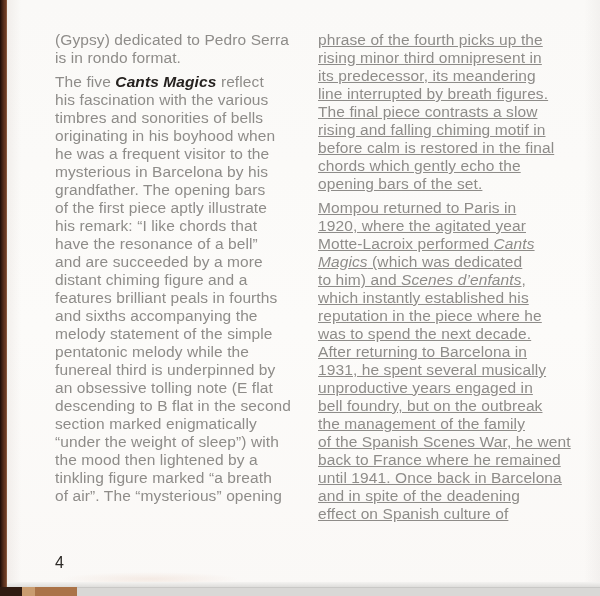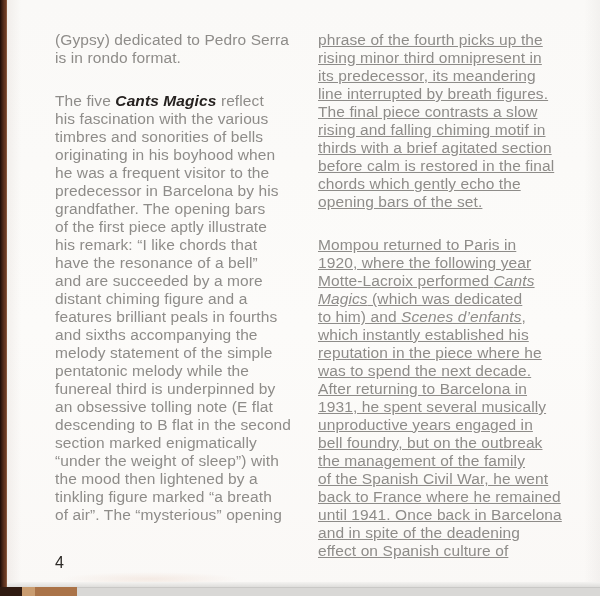--- a/index.html
+++ b/index.html
@@ -32,21 +32,21 @@
   .column {
     position: absolute;
     top: 31px;
     font-size: 15.5px;
     line-height: 18px;
     letter-spacing: 0.1px;
     color: var(--body_text, #8e8c89);
   }
   .col-left  { left: 55px;  width: 258px; }
   .col-right { left: 318px; width: 270px; text-decoration: underline; }
-  .para + .para { margin-top: 25px; }
+  .para + .para { margin-top: 6px; }
   .line { white-space: nowrap; height: 18px; }
   .line span.bi { font-weight: bold; font-style: italic; color: var(--emphasis_text, #262220); }
   .line span.i  { font-style: italic; }
   .page-number {
     position: absolute;
     left: 55px; top: 554px;
     font-size: 16px;
     color: var(--page_number, #2d2a27);
   }
   .page-bottom-edge {
@@ -83,21 +83,21 @@
       <div class="para">
         <div class="line"><span>(Gypsy) dedicated to Pedro Serra</span></div>
         <div class="line"><span>is in rondo format.</span></div>
       </div>
       <div class="para">
         <div class="line"><span>The five </span><span class="bi">Cants Magics</span><span> reflect</span></div>
         <div class="line"><span>his fascination with the various</span></div>
         <div class="line"><span>timbres and sonorities of bells</span></div>
         <div class="line"><span>originating in his boyhood when</span></div>
         <div class="line"><span>he was a frequent visitor to the</span></div>
-        <div class="line"><span>predecessor in Barcelona by his</span></div>
+        <div class="line"><span>mysterious in Barcelona by his</span></div>
         <div class="line"><span>grandfather. The opening bars</span></div>
         <div class="line"><span>of the first piece aptly illustrate</span></div>
         <div class="line"><span>his remark: “I like chords that</span></div>
         <div class="line"><span>have the resonance of a bell”</span></div>
         <div class="line"><span>and are succeeded by a more</span></div>
         <div class="line"><span>distant chiming figure and a</span></div>
         <div class="line"><span>features brilliant peals in fourths</span></div>
         <div class="line"><span>and sixths accompanying the</span></div>
         <div class="line"><span>melody statement of the simple</span></div>
         <div class="line"><span>pentatonic melody while the</span></div>
@@ -113,40 +113,39 @@
     </div>
 
   <div class="column col-right">
       <div class="para">
         <div class="line"><span>phrase of the fourth picks up the</span></div>
         <div class="line"><span>rising minor third omnipresent in</span></div>
         <div class="line"><span>its predecessor, its meandering</span></div>
         <div class="line"><span>line interrupted by breath figures.</span></div>
         <div class="line"><span>The final piece contrasts a slow</span></div>
         <div class="line"><span>rising and falling chiming motif in</span></div>
-        <div class="line"><span>thirds with a brief agitated section</span></div>
         <div class="line"><span>before calm is restored in the final</span></div>
         <div class="line"><span>chords which gently echo the</span></div>
         <div class="line"><span>opening bars of the set.</span></div>
       </div>
       <div class="para">
         <div class="line"><span>Mompou returned to Paris in</span></div>
-        <div class="line"><span>1920, where the following year</span></div>
+        <div class="line"><span>1920, where the agitated year</span></div>
         <div class="line"><span>Motte-Lacroix performed </span><span class="i">Cants</span></div>
         <div class="line"><span class="i">Magics</span><span> (which was dedicated</span></div>
         <div class="line"><span>to him) and </span><span class="i">Scenes d’enfants</span><span>,</span></div>
         <div class="line"><span>which instantly established his</span></div>
         <div class="line"><span>reputation in the piece where he</span></div>
         <div class="line"><span>was to spend the next decade.</span></div>
         <div class="line"><span>After returning to Barcelona in</span></div>
         <div class="line"><span>1931, he spent several musically</span></div>
         <div class="line"><span>unproductive years engaged in</span></div>
         <div class="line"><span>bell foundry, but on the outbreak</span></div>
         <div class="line"><span>the management of the family</span></div>
-        <div class="line"><span>of the Spanish Civil War, he went</span></div>
+        <div class="line"><span>of the Spanish Scenes War, he went</span></div>
         <div class="line"><span>back to France where he remained</span></div>
         <div class="line"><span>until 1941. Once back in Barcelona</span></div>
         <div class="line"><span>and in spite of the deadening</span></div>
         <div class="line"><span>effect on Spanish culture of</span></div>
       </div>
     </div>
 
   <div class="page-number">4</div>
 
   <div class="blush"></div>

